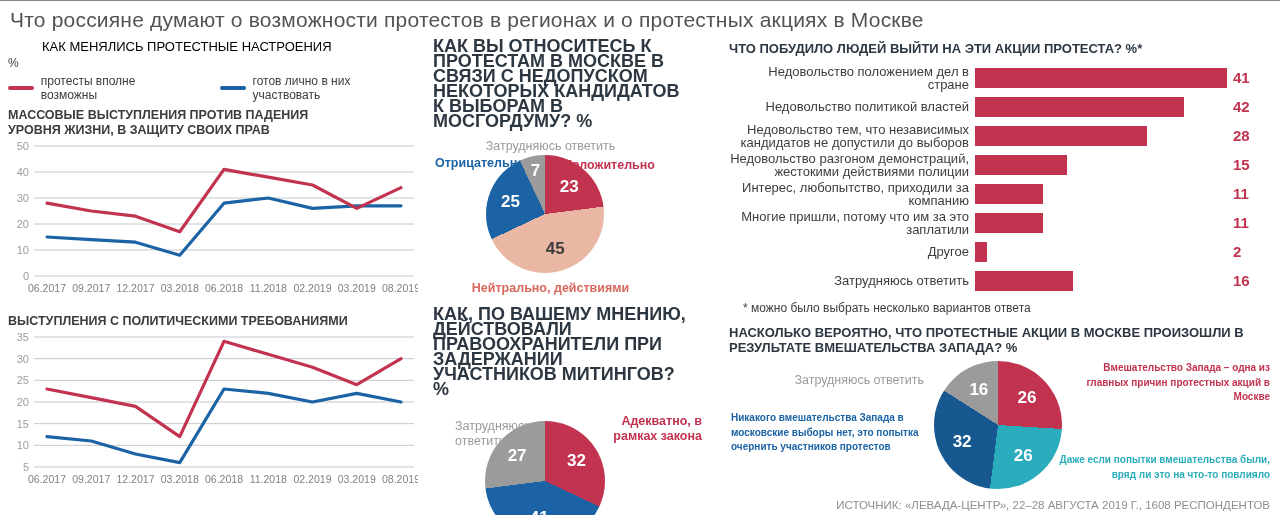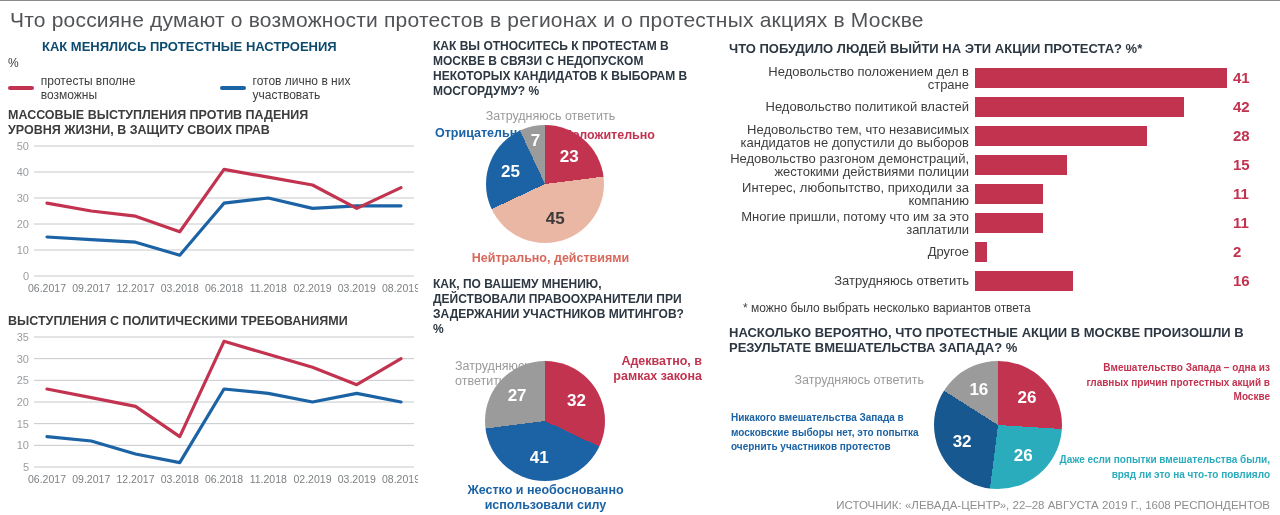--- a/index.html
+++ b/index.html
@@ -12,32 +12,32 @@
   .page { width:1280px; height:514px; position:relative; }
   .main-title {
     padding:7px 10px 0 10px; font-size:21px; font-weight:400;
     color:#515356; letter-spacing:.2px;
   }
   .columns { display:flex; margin-top:7px; }
   .col-left { width:412px; margin-left:8px; }
   .col-mid { width:282px; margin-left:13px; }
   .col-right { flex:1; margin-left:14px; margin-right:10px; }
 
-  .section-header { font-size:13px; font-weight:700; color:#0c4a6e; line-height:16px;padding-left:34px; }
+  .section-header { font-size:13px; font-weight:400; color:#000000; line-height:16px;padding-left:34px; }
   .unit { font-size:12px; color:#3d3d3d; margin-top:1px; }
   .legend { display:flex; gap:26px; margin-top:4px; align-items:center; }
   .legend-item { display:flex; align-items:center; gap:7px; }
   .legend-swatch { width:26px; height:4px; border-radius:2px; display:inline-block; }
   .legend-label { font-size:12px; color:#3d3d3d; }
 
   .chart-subtitle { font-size:12.5px; font-weight:700; color:#3c3c3c; line-height:15px; margin-top:6px; }
   .linechart { display:block; margin-top:2px; }
   .mt18 { margin-top:16px; }
 
-  .pie-title { font-size:12px; font-weight:700; color:#2c3742; line-height:15px; width:258px; }
+  .pie-title { font-size:18px; font-weight:700; color:#2c3742; line-height:15px; width:258px; }
   .pie-fig { position:relative; }
   .pie { position:absolute; border-radius:50%; }
   .pie-val { position:absolute; color:#fff; font-weight:700; font-size:17px; transform:translate(-50%,-50%); }
   .pie-val.dark { color:#3b3b3b; }
   .pie-lbl { position:absolute; font-size:12.5px; font-weight:700; line-height:14.5px; }
   .pie-lbl.small { font-size:10px; }
   .gray-lbl { color:#9a9a9a; font-weight:400; }
   .red-lbl { color:#c23350; }
   .blue-lbl { color:#1b63a5; }
   .teal-lbl { color:#2aacbc; }

